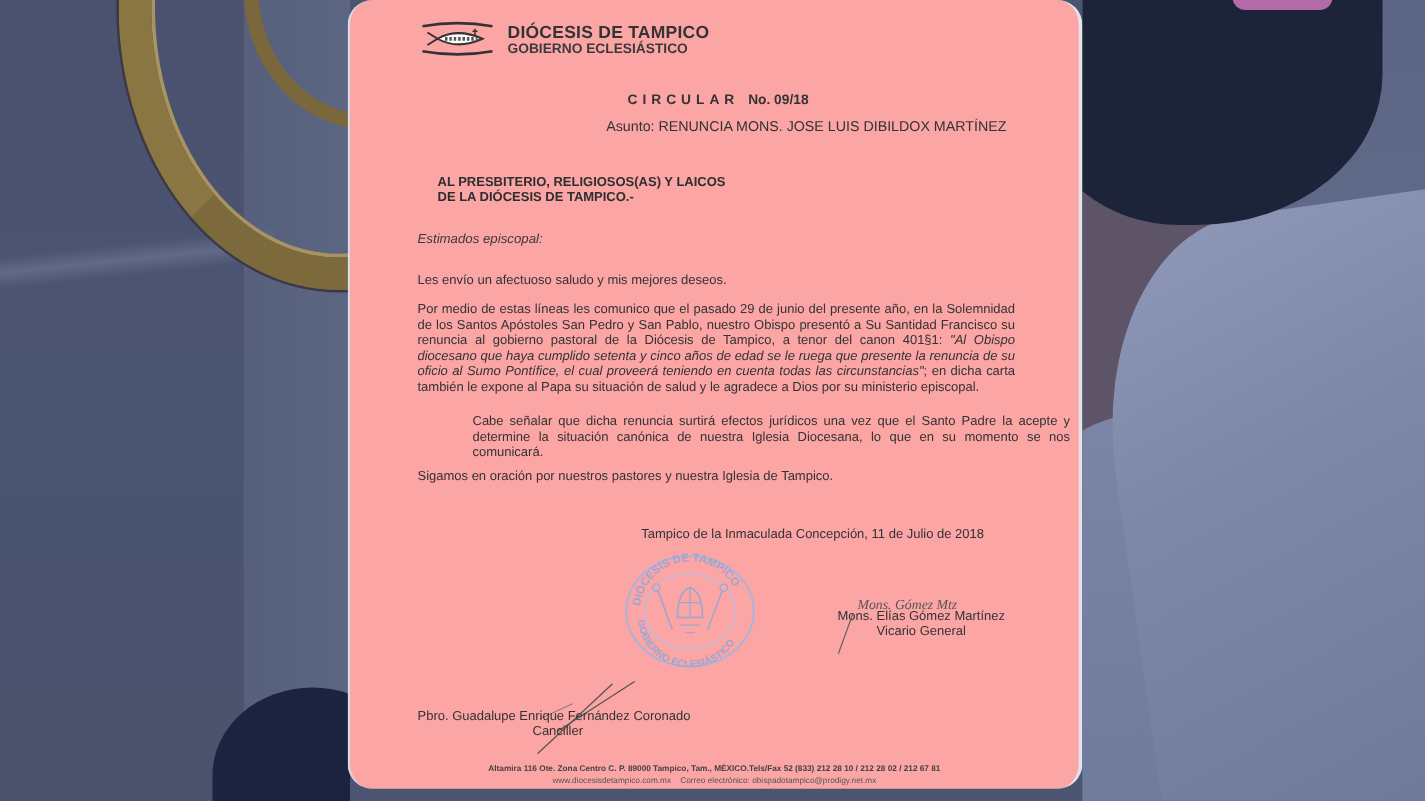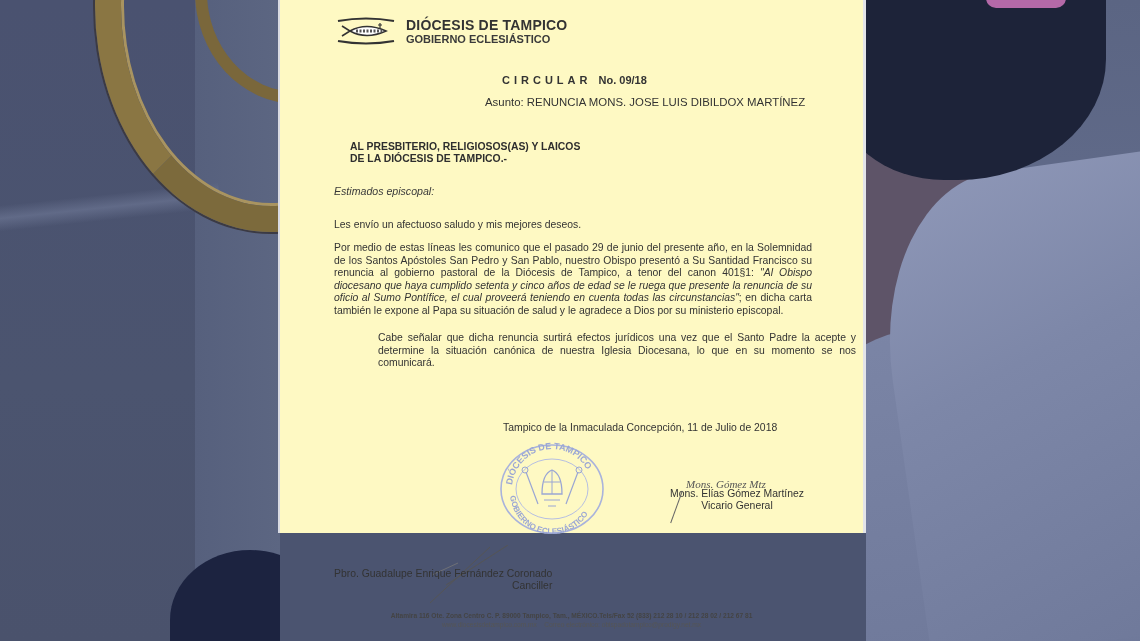--- a/index.html
+++ b/index.html
@@ -69,26 +69,27 @@
       transform-origin: 0 0;
     }
     .bg-right .collar2 {
       position: absolute; left: -60px; top: 330px; width: 380px; height: 400px;
       background: linear-gradient(170deg, #7b85a6 0%, #6c7697 100%);
       border-radius: 30% 0 0 0;
     }
 
     
     .paper {
-      position: absolute; left: 278px; top: 0; width: 588px; height: 533px;
-      background: #fef9c3;
+      position: absolute; left: 278px; top: 0; width: 588px; height: 631px;
+      background: #fca5a5;
       border-left: 2px solid #d9dbe2;
       border-right: 3px solid #e3e4e9;
       box-sizing: border-box;
       color: #2b2b2b;
+      border-radius: 20px;
     }
     .letterhead {
       position: absolute; left: 56px; top: 17px; display: flex; align-items: center;
     }
     .logo { width: 60px; height: 28px; margin-right: 10px; }
     .lh-text .org {
       font-weight: bold; font-size: 14px; letter-spacing: 0.2px; color: #333;
       line-height: 15px;
     }
     .lh-text .sub {
@@ -117,42 +118,42 @@
       position: absolute; left: 54px; width: 478px; font-size: 10.4px; line-height: 12.6px;
       color: #333; text-align: justify;
     }
     .p1 { top: 219px; }
     .p2 { top: 242px; }
     .p3 { top: 332px; margin-left: 44px; }
     .p4 { top: 376px; }
     .para i { font-style: italic; }
 
     .dateline {
-      position: absolute; left: 223px; top: 422px; font-size: 10.4px; color: #333;
+      position: absolute; left: 233px; top: 422px; font-size: 10.4px; color: #333;
     }
     .seal {
       position: absolute; left: 218px; top: 442px; width: 108px; height: 94px;
     }
     .sig-vicar {
       position: absolute; left: 372px; top: 488px; width: 170px; text-align: center;
       font-size: 10.4px; line-height: 12px; color: #333;
     }
     .sig-vicar .scrawl {
       position: absolute; left: 34px; top: -10px; font-family: Liberation Serif, serif;
       font-style: italic; font-size: 11px; color: #555;
     }
     .sig-vicar .slash {
       position: absolute; left: 24px; top: 2px; width: 1px; height: 34px; background: #666;
       transform: rotate(20deg);
     }
     .sig-chancellor {
       position: absolute; left: 54px; top: 568px; font-size: 10.4px; line-height: 12px;
       color: #333;
     }
-    .sig-chancellor .title { padding-left: 92px; text-align: right; }
+    .sig-chancellor .title { padding-left: 92px; }
     .chanc-strokes {
       position: absolute; left: 148px; top: 545px; width: 90px; height: 60px;
     }
     .footer {
       position: absolute; left: 0; top: 612px; width: 100%; text-align: center;
       font-size: 6.6px; line-height: 8.5px; color: #444; font-weight: bold;
     }
     .footer .f2 { font-weight: normal; color: #555; }
   </style>
 </head>
@@ -208,20 +209,21 @@
   <div class="greeting">Estimados episcopal:</div>
 
   <div class="para p1">Les envío un afectuoso saludo y mis mejores deseos.</div>
 
   <div class="para p2">
     <span>Por medio de estas líneas les comunico que el pasado 29 de junio del presente año, en la Solemnidad de los Santos Apóstoles San Pedro y San Pablo, nuestro Obispo presentó a Su Santidad Francisco su renuncia al gobierno pastoral de la Diócesis de Tampico, a tenor del canon 401§1: </span><i>"Al Obispo diocesano que haya cumplido setenta y cinco años de edad se le ruega que presente la renuncia de su oficio al Sumo Pontífice, el cual proveerá teniendo en cuenta todas las circunstancias"</i><span>; en dicha carta también le expone al Papa su situación de salud y le agradece a Dios por su ministerio episcopal.</span>
   </div>
 
   <div class="para p3">Cabe señalar que dicha renuncia surtirá efectos jurídicos una vez que el Santo Padre la acepte y determine la situación canónica de nuestra Iglesia Diocesana, lo que en su momento se nos comunicará.</div>
 
+  <div class="para p4">Sigamos en oración por nuestros pastores y nuestra Iglesia de Tampico.</div>
 
   <div class="dateline">Tampico de la Inmaculada Concepción, 11 de Julio de 2018</div>
 
   <svg class="seal" viewBox="0 0 108 94">
     <defs>
       <path id="sealTop" d="M14 47 A40 40 0 0 1 94 47"></path>
       <path id="sealBot" d="M12 50 A42 42 0 0 0 96 50"></path>
     </defs>
     <ellipse cx="54" cy="47" rx="51" ry="44" fill="none" stroke="#a9b3dc" stroke-width="1.6"></ellipse>
     <ellipse cx="54" cy="47" rx="36" ry="30" fill="none" stroke="#b6bfe2" stroke-width="1"></ellipse>

